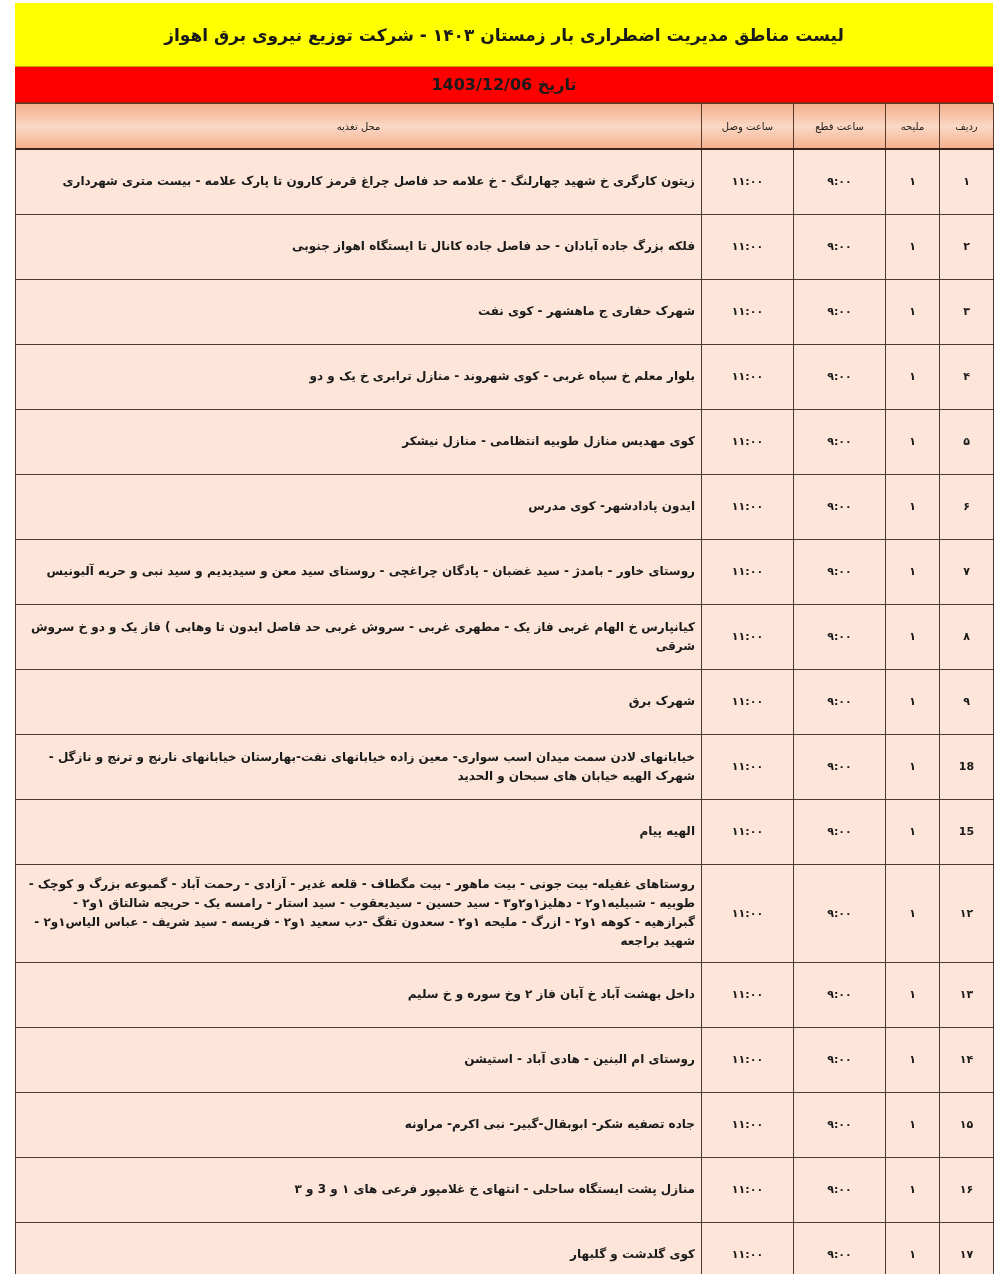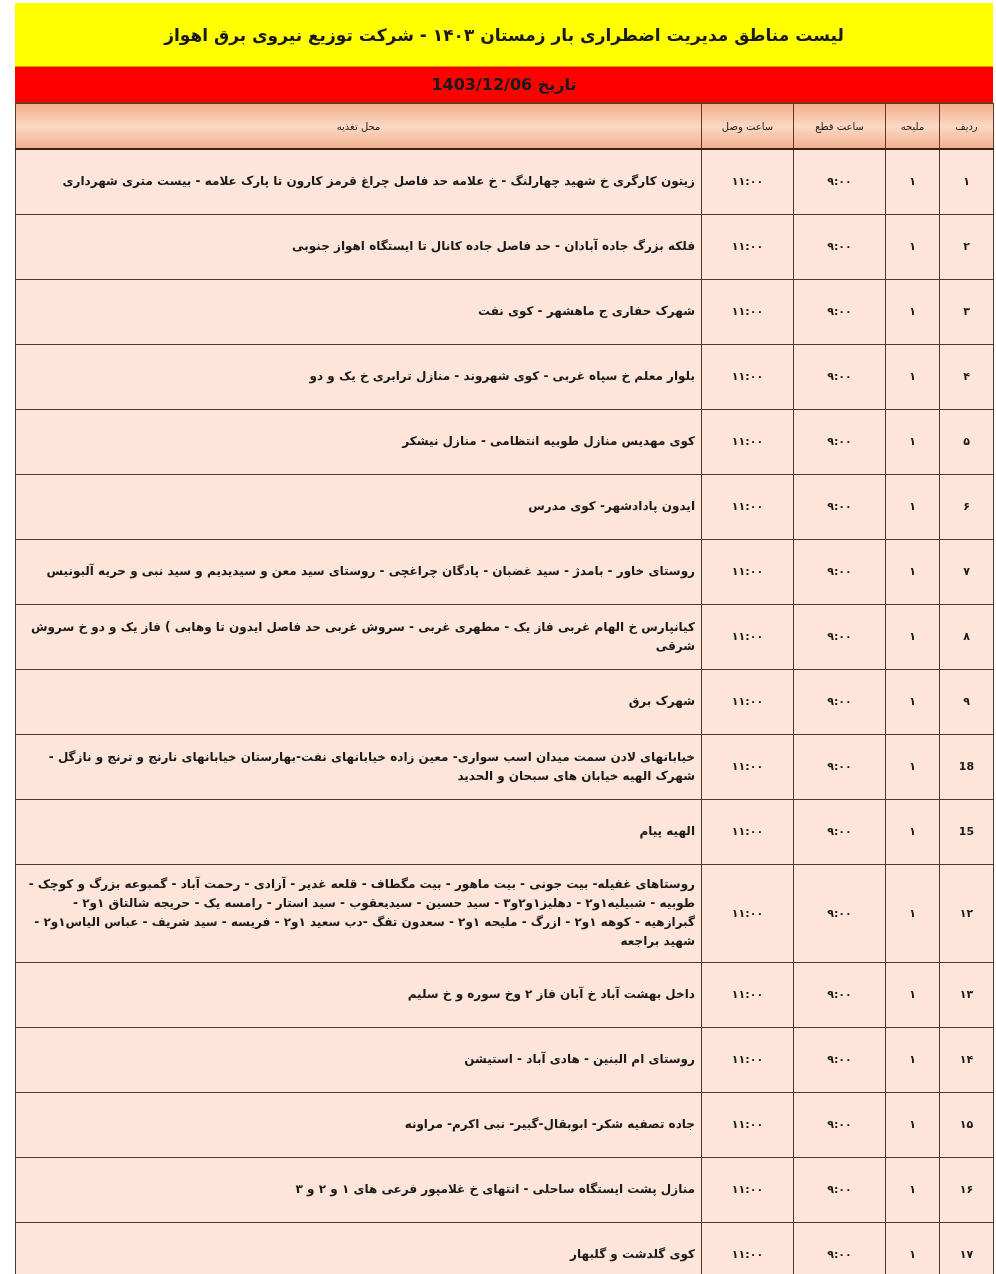--- a/index.html
+++ b/index.html
@@ -154,21 +154,21 @@
           <td class="num">۱</td>
           <td class="num">۹:۰۰</td>
           <td class="num">۱۱:۰۰</td>
           <td class="loc">جاده تصفیه شکر- ابوبقال-گبیر- نبی اکرم- مراونه</td>
         </tr>
         <tr class="r">
           <td class="num">۱۶</td>
           <td class="num">۱</td>
           <td class="num">۹:۰۰</td>
           <td class="num">۱۱:۰۰</td>
-          <td class="loc">منازل پشت ایستگاه ساحلی - انتهای خ غلامپور فرعی های ۱ و ۲ و ۳</td>
+          <td class="loc">منازل پشت ایستگاه ساحلی - انتهای خ غلامپور فرعی های ۱ و 3 و ۳</td>
         </tr>
         <tr class="r">
           <td class="num">۱۷</td>
           <td class="num">۱</td>
           <td class="num">۹:۰۰</td>
           <td class="num">۱۱:۰۰</td>
           <td class="loc">کوی گلدشت و گلبهار</td>
         </tr>
       </tbody>
   </table>

